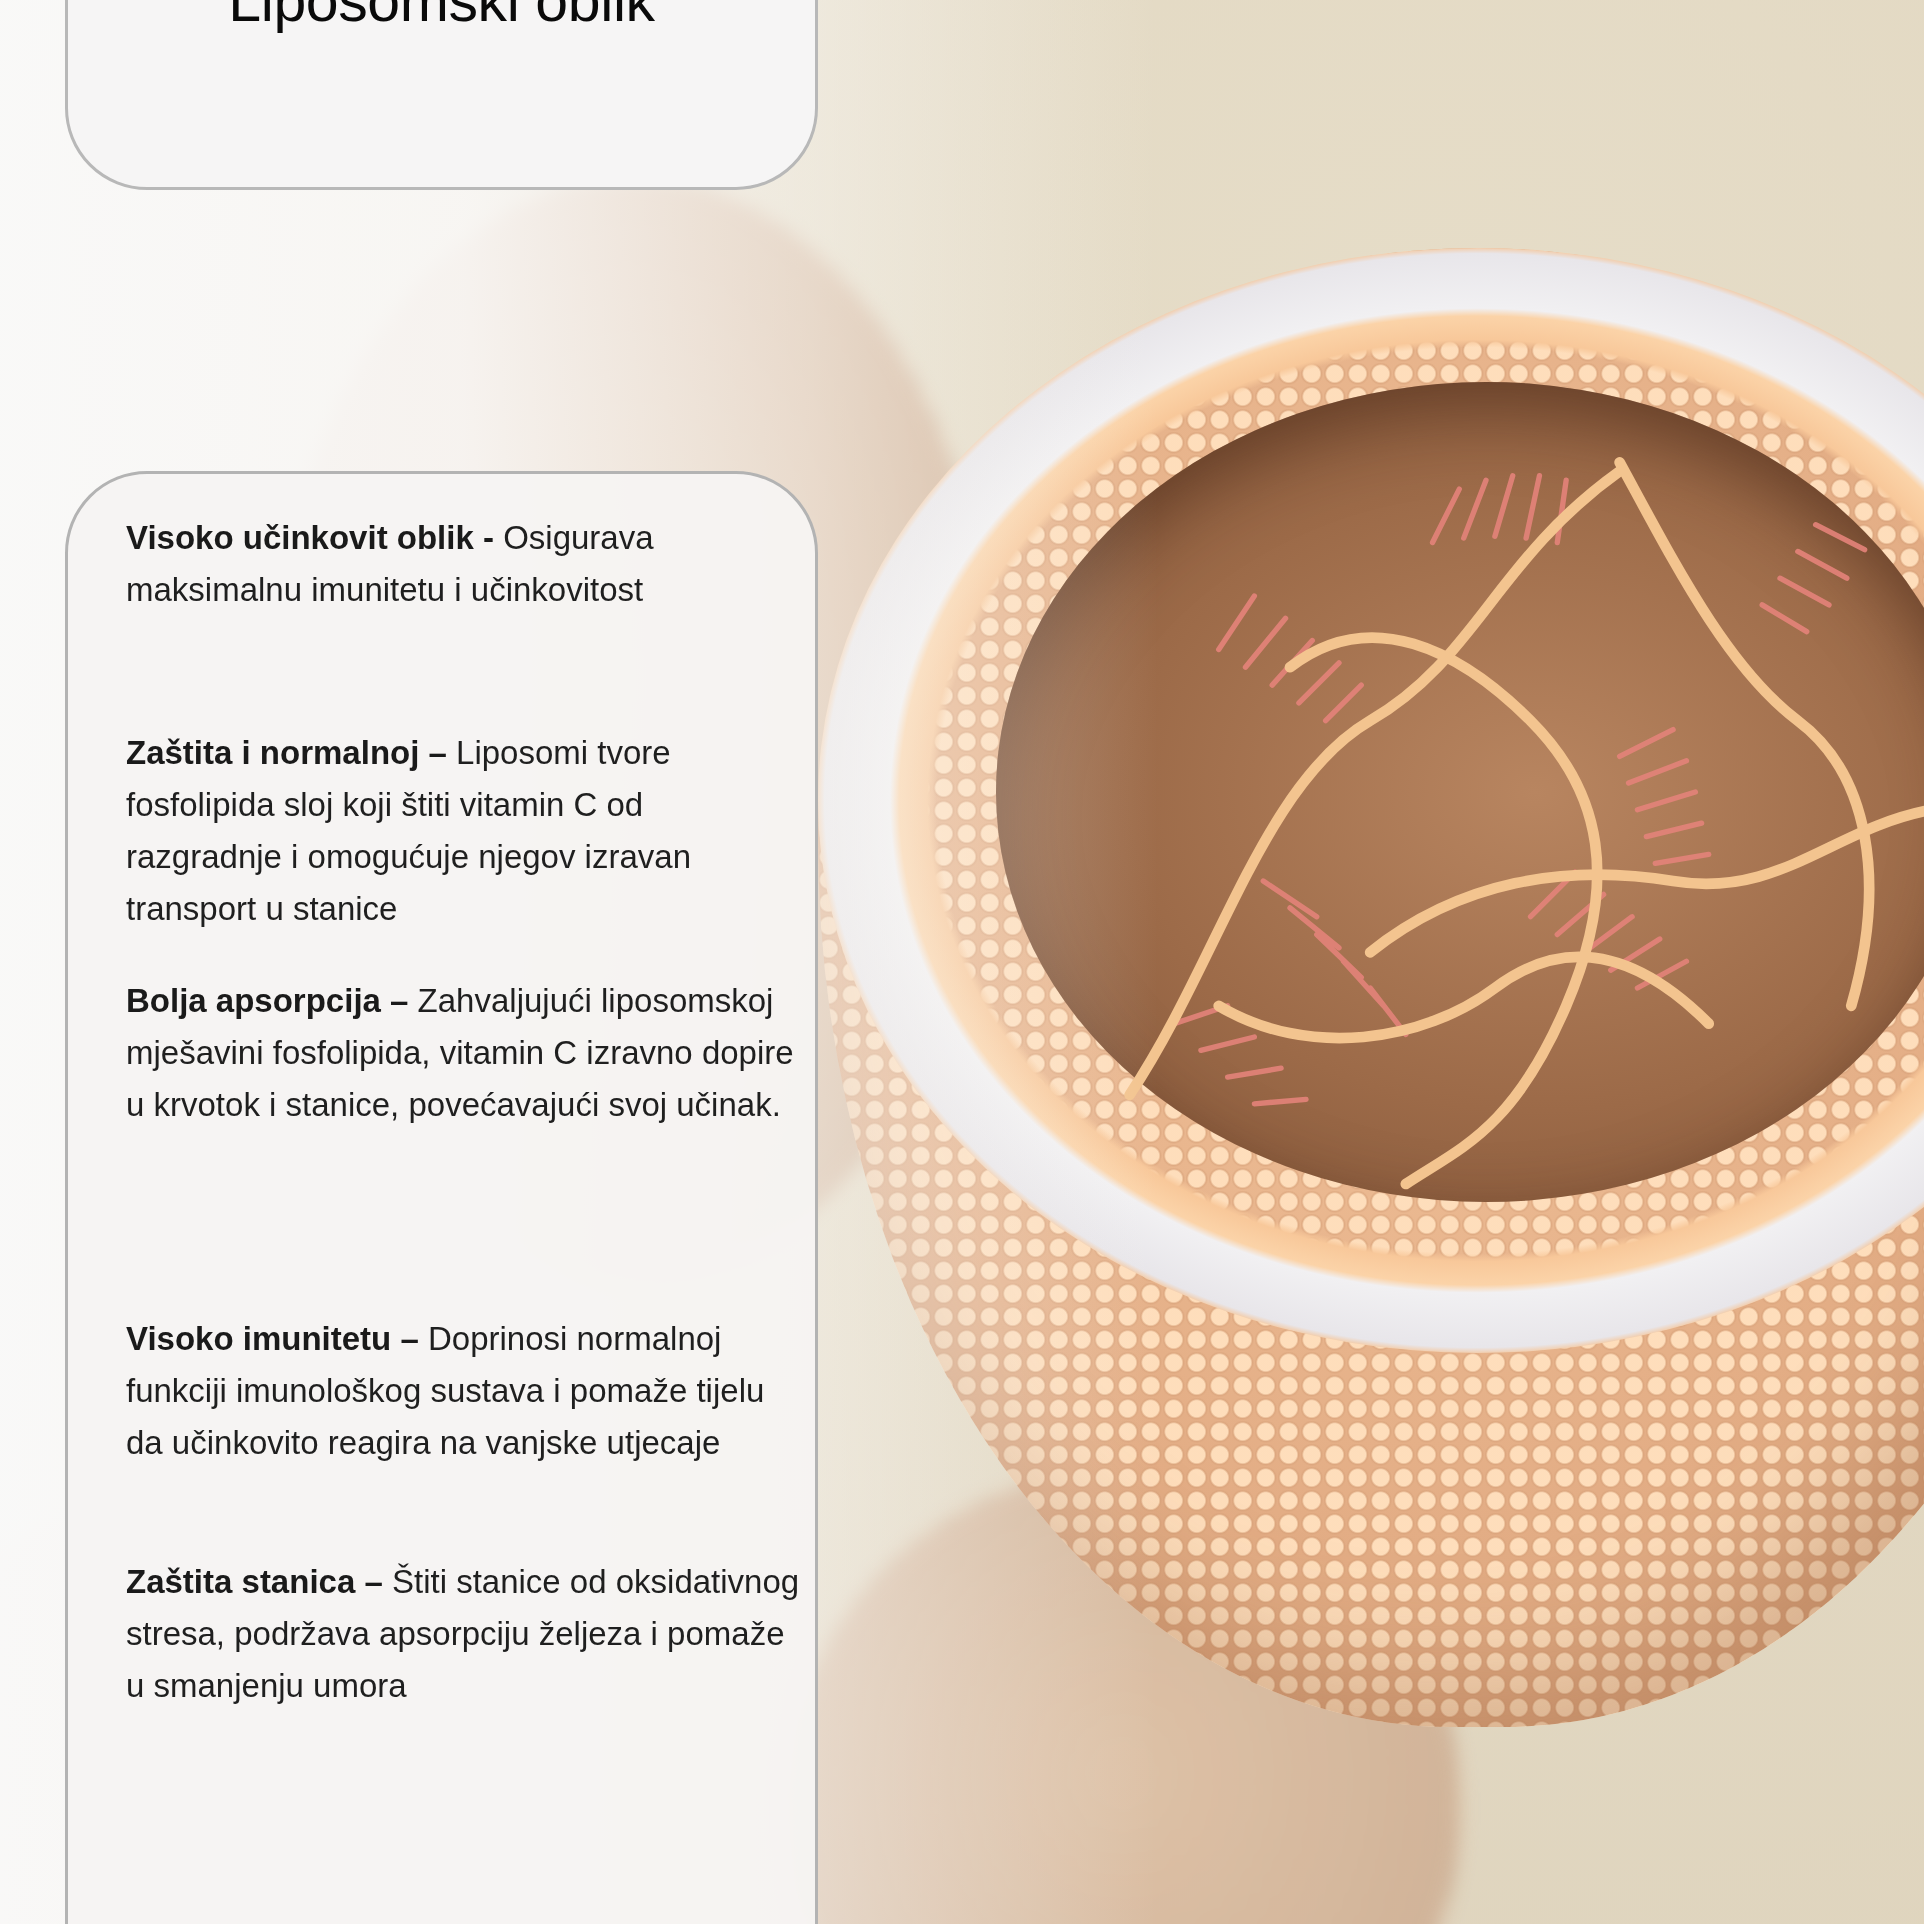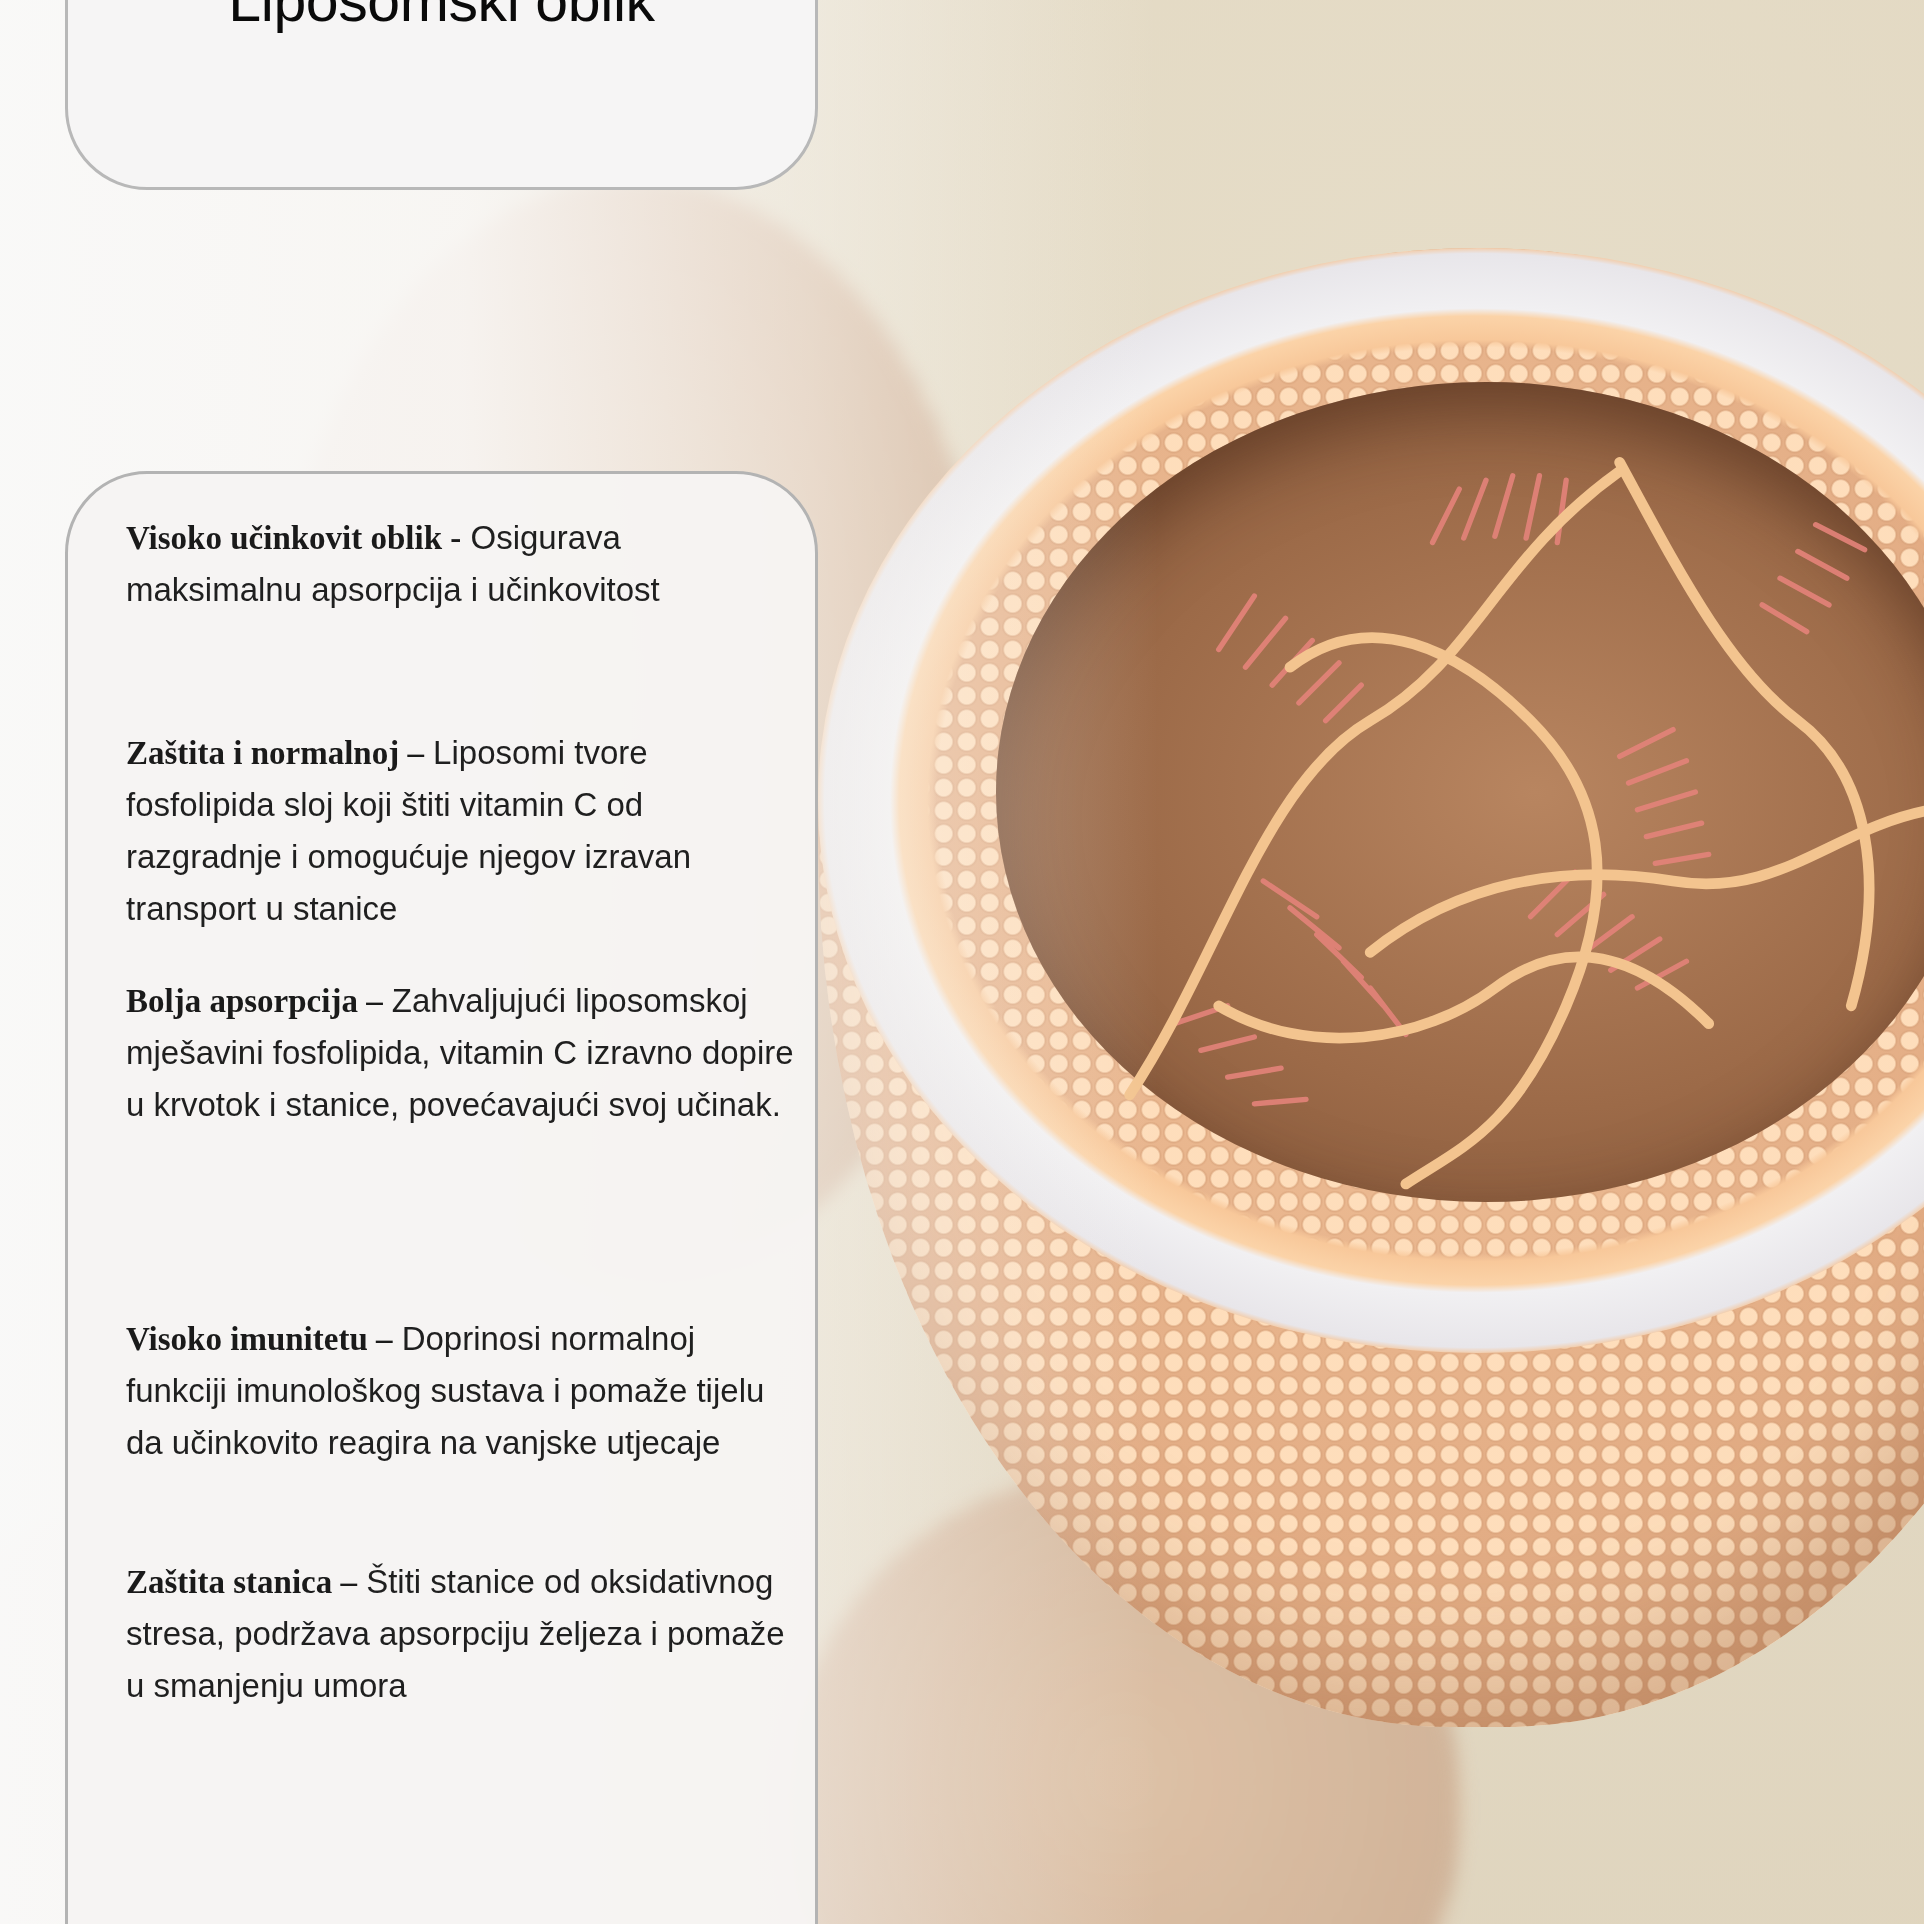--- a/index.html
+++ b/index.html
@@ -33,21 +33,21 @@
   .haze { position:absolute; left:0; top:0; width:1158px; height:1925px;
     background: linear-gradient(90deg, rgba(250,250,250,.96) 0%, rgba(250,249,248,.9) 40%, rgba(248,246,242,.55) 70%, rgba(245,240,232,0) 100%); }
 
   .title-box { position:absolute; left:65px; top:-89px; width:753px; height:279px; box-sizing:border-box;
     border:3.6px solid #b8b8b8; border-radius:82px; background:#f6f5f5; }
   .title { position:absolute; left:0; right:0; top:53px; text-align:center; font-size:59px; font-weight:500; color:#0a0a0a; letter-spacing:-0.4px; }
 
   .panel { position:absolute; left:65px; top:471px; width:753px; height:1604px; box-sizing:border-box;
     border:3.6px solid #b3b3b3; border-radius:82px; background:rgba(246,244,243,.96); }
   .para { position:absolute; left:126px; width:677px; font-size:33px; line-height:52px; color:#1f1f1f; }
-  .para b { font-weight:700; color:#1a1a1a;font-family:Liberation Serif, serif; }
+  .para b { font-weight:700; color:#1a1a1a; }
 </style>
 </head>
 <body>
 
 <div class="scene">
   <div class="bg-sphere s1"></div>
   <div class="bg-sphere s2"></div>
   <div class="bg-sphere s3"></div>
 
   <div class="lipo">
@@ -78,18 +78,18 @@
 
   <div class="haze"></div>
 </div>
 
 <div class="title-box">
   <div class="title">Liposomski oblik</div>
 </div>
 
 <div class="panel"></div>
 
-<div class="para" style="top:512px"><b>Visoko učinkovit oblik -</b><span> Osigurava maksimalnu apsorpcija i učinkovitost</span></div>
+<div class="para" style="top:512px"><b>Visoko učinkovit oblik -</b><span> Osigurava maksimalnu imunitetu i učinkovitost</span></div>
 <div class="para" style="top:727px"><b>Zaštita i normalnoj –</b><span> Liposomi tvore fosfolipida sloj koji štiti vitamin C od razgradnje i omogućuje njegov izravan transport u stanice</span></div>
 <div class="para" style="top:975px"><b>Bolja apsorpcija –</b><span> Zahvaljujući liposomskoj mješavini fosfolipida, vitamin C izravno dopire u krvotok i stanice, povećavajući svoj učinak.</span></div>
 <div class="para" style="top:1313px"><b>Visoko imunitetu –</b><span> Doprinosi normalnoj funkciji imunološkog sustava i pomaže tijelu da učinkovito reagira na vanjske utjecaje</span></div>
 <div class="para" style="top:1556px"><b>Zaštita stanica –</b><span> Štiti stanice od oksidativnog stresa, podržava apsorpciju željeza i pomaže u smanjenju umora</span></div>
 
 
 </body></html>

